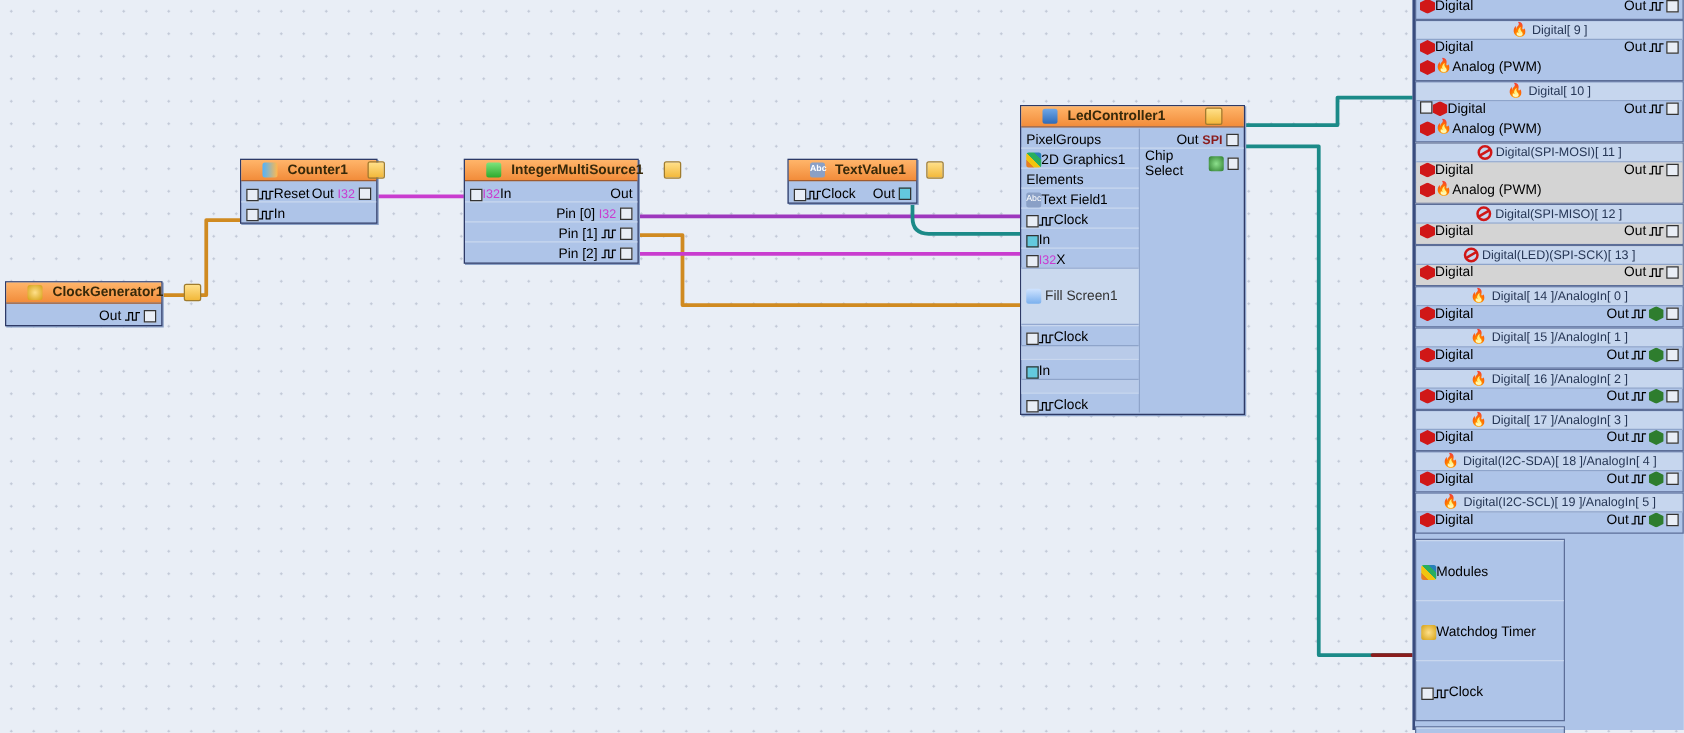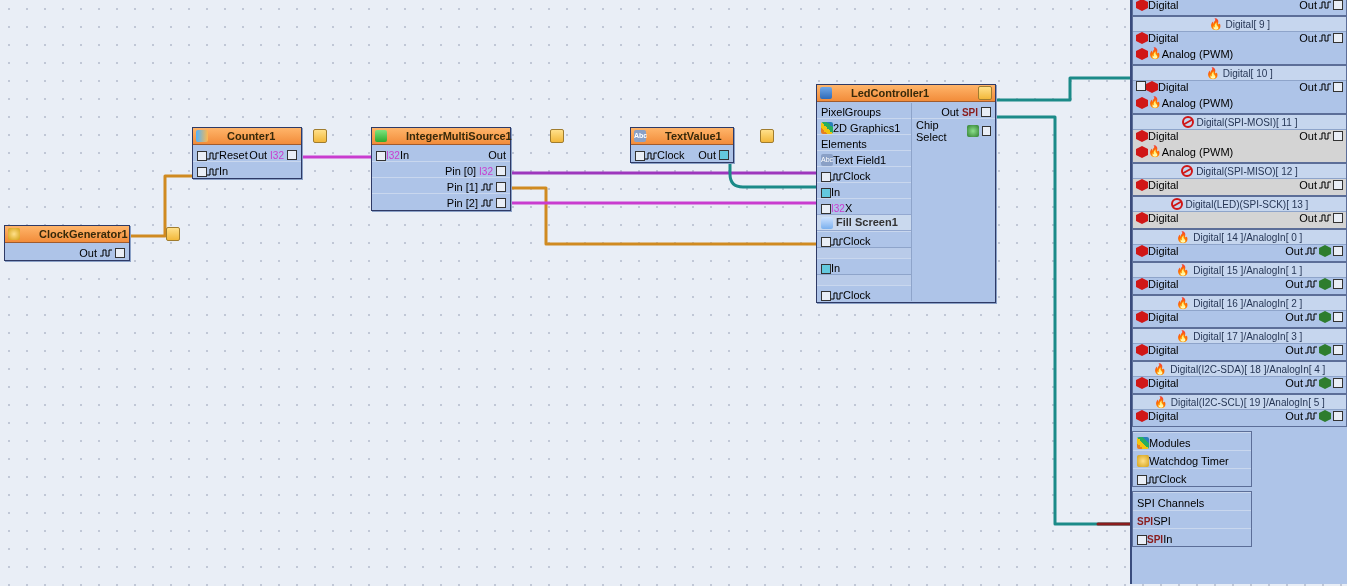--- a/index.html
+++ b/index.html
@@ -10,31 +10,31 @@
   svg.wires{position:absolute;left:0;top:0;width:1347px;height:586px;pointer-events:none}
   svg.wires path{fill:none;stroke-width:3;stroke-linejoin:round;stroke-linecap:round}
   .w-orange{stroke:#d08a20}
   .w-mag{stroke:#c93ccf}
   .w-pur{stroke:#9d37bd}
   .w-teal{stroke:#1b8a88}
   .w-teal-th{stroke:#1b8a88;stroke-width:5}
   .w-maroon{stroke:#8a1c1c}
   
   .node{position:absolute;border:1px solid #2e3a66;background:#aec4e8;box-shadow:1px 1px 0 #8aa0c6}
-  .titlebar{display:flex;align-items:center;gap:19px;height:16px;padding:0 3px;background:linear-gradient(#ffb56a,#f28c3a);border-bottom:1px solid #a05b2e;font-weight:bold;color:#37290a}
+  .titlebar{display:flex;align-items:center;gap:8px;height:16px;padding:0 17px;background:linear-gradient(#ffb56a,#f28c3a);border-bottom:1px solid #a05b2e;font-weight:bold;color:#37290a}
   .titlebar .hicon{width:12px;height:12px;border-radius:2px;background:linear-gradient(#6fa7e8,#2f6bb8);flex:none}
   .titlebar .ticon{width:12px;height:12px;border-radius:2px;background:linear-gradient(#ffe08a,#f2b83a);flex:none;border:1px solid #a07c2e}
   .titlebar .spacer{flex:1}
   .body{padding:1px 0}
   .row{display:flex;align-items:flex-end;min-height:15px;padding:0 4px;border-top:1px solid #c9d7ee}
   .row:first-child{border-top:none}
   .row .rt{margin-left:auto;display:flex;align-items:center;gap:3px}
   .pin{width:8px;height:8px;border:1px solid #333;background:#e9eef6}
   .pin.cyan{background:#63c9de}
-  .sec{background:#cad9ee;padding:1px 4px;border-top:1px solid #93a8d0;border-bottom:1px solid #93a8d0;font-weight:bold;color:#333}
+  .sec{background:#cad9ee;padding:16px 4px;border-top:1px solid #93a8d0;border-bottom:1px solid #93a8d0;font-weight:normal;color:#333}
   .i32{color:#c93ccf;font-weight:normal;font-size:10px}
   .pulse{display:inline-block;width:12px;height:10px}
   .pulse svg{display:block}
   .tiny{width:12px;height:12px;border-radius:2px;flex:none}
   .ic-grn{background:radial-gradient(#8de08d,#2e7d2e)}
   .ic-yel{background:radial-gradient(#ffe08a,#d4a014)}
   .ic-pal{background:linear-gradient(45deg,#e67e22 25%,#f1c40f 25%,#f1c40f 50%,#27ae60 50%,#27ae60 75%,#2980b9 75%)}
   .ic-abc{background:#8aa0c6;color:#fff;font-size:7px;line-height:12px;text-align:center}
   .forbid{width:12px;height:12px;border-radius:50%;border:2px solid #d01717;position:relative;box-sizing:border-box}
   .forbid::after{content:"";position:absolute;width:10px;height:2px;background:#d01717;top:3px;left:-1px;transform:rotate(-30deg)}
@@ -43,21 +43,21 @@
   .rpanel .slot{border:1px solid #5c6e98;margin:0;background:#aec4e8}
   .rpanel .slothdr{display:flex;align-items:center;justify-content:center;gap:3px;height:14px;background:#c6d6ee;border-bottom:1px solid #8ea4ca;font-size:10px;color:#263655}
   .rpanel .slotrow{display:flex;align-items:flex-start;height:16px;padding:0 3px;font-size:11px}
   .rpanel .slotrow .rt{margin-left:auto;display:flex;align-items:center;gap:2px}
   .rpanel .slot.grey .slotrow{background:#d4d4d4}
   .rpanel .slot.grey{background:#d4d4d4}
   .rpanel .slotrow .redhex{width:12px;height:12px;background:#d01717;clip-path:polygon(50% 0,100% 25%,100% 75%,50% 100%,0 75%,0 25%);flex:none}
   .rpanel .slotrow .grnhex{width:12px;height:12px;background:#2e7d2e;clip-path:polygon(50% 0,100% 25%,100% 75%,50% 100%,0 75%,0 25%);flex:none}
   .flame{color:#f25c1e;font-size:11px;line-height:1}
   .subpanel{border:1px solid #5c6e98;background:#aec4e8;margin-top:4px}
-  .subpanel .row{border-top:1px solid #c9d7ee;padding:1px 4px}
+  .subpanel .row{border-top:1px solid #c9d7ee;padding:16px 4px}
   .spi{font-weight:bold;color:#8a1c1c;font-size:10px}
 </style>
 </head>
 <body>
 
 <div class="canvas">
 
 <svg class="wires">
 
   <path class="w-orange" d="M128 236 H165 V176 H192"></path>

